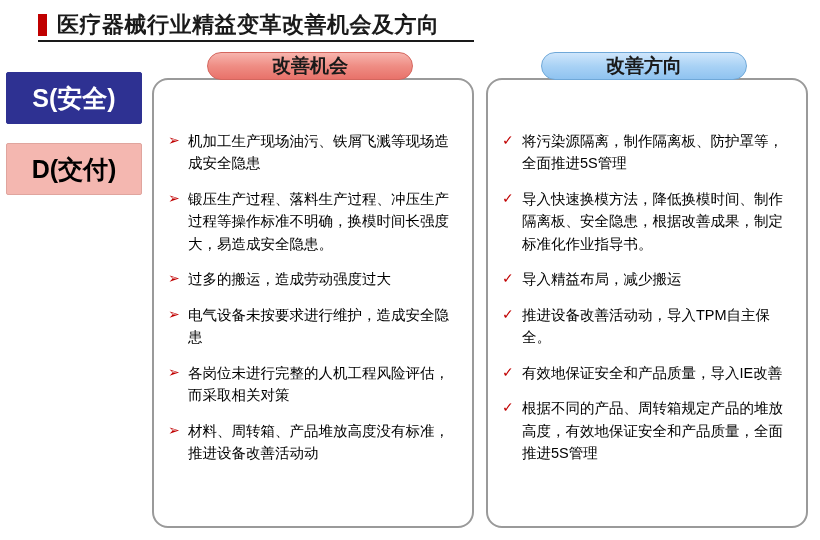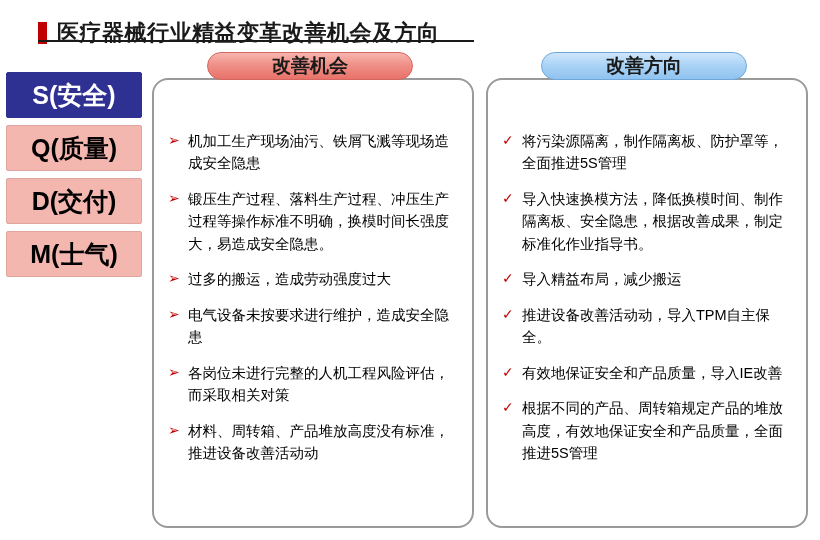--- a/index.html
+++ b/index.html
@@ -17,21 +17,20 @@
 
   
   .title-bar {
     position: absolute;
     left: 38px;
     top: 8px;
     display: flex;
     align-items: center;
     width: 460px;
     height: 34px;
-    margin-top: 8px;
   }
   .title-marker {
     width: 9px;
     height: 22px;
     background: #c00000;
     margin-right: 10px;
     flex: 0 0 auto;
   }
   .title-text {
     font-size: 22px;
@@ -50,22 +49,22 @@
   }
 
   
   .sqcdemi {
     position: absolute;
     left: 6px;
     top: 72px;
     width: 136px;
   }
   .sq-item {
-    height: 46px;
-    margin-bottom: 7px;
+    height: 52px;
+    margin-bottom: 19px;
     display: flex;
     align-items: center;
     justify-content: center;
     border: 1px solid #b0b0b0;
     box-sizing: border-box;
     font-size: 25px;
     font-weight: bold;
     color: #000000;
     border-radius: 2px;
   }
@@ -159,23 +158,21 @@
 <body>
 
 <div class="title-bar">
   <div class="title-marker"></div>
   <div class="title-text">医疗器械行业精益变革改善机会及方向</div>
 </div>
 <div class="title-underline"></div>
 
 <div class="sqcdemi">
   <div class="sq-item first">S(安全)</div>
-  <div class="sq-item pink">Q(质量)</div>
   <div class="sq-item pink">D(交付)</div>
-  <div class="sq-item pink">M(士气)</div>
 </div>
 
 <div class="panel panel-left">
   <ul class="bullets">
     <li>
       <span class="marker arrow">➢</span>
       <span class="btxt">机加工生产现场油污、铁屑飞溅等现场造成安全隐患</span>
     </li>
     <li>
       <span class="marker arrow">➢</span>

